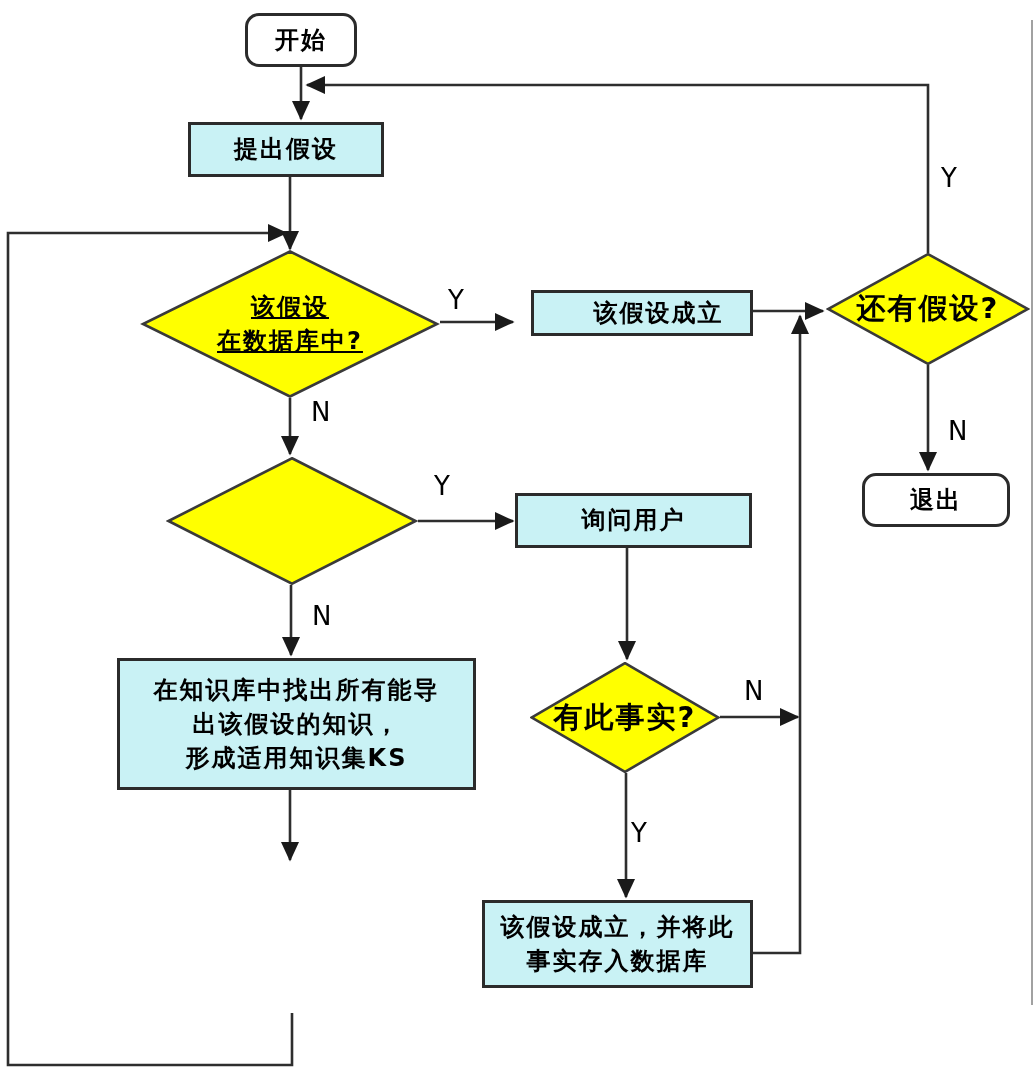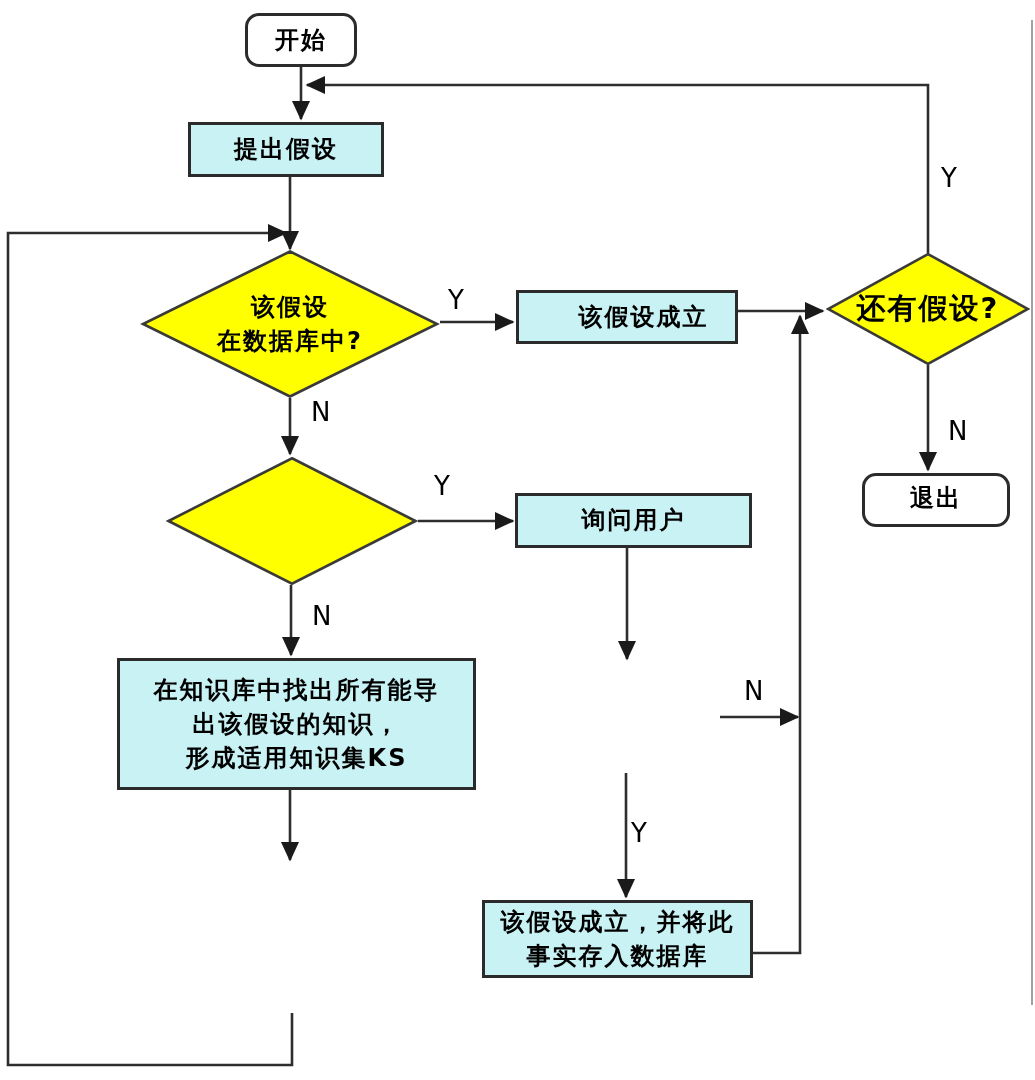--- a/index.html
+++ b/index.html
@@ -65,62 +65,68 @@
   </svg>
 
   <div class="node terminal" style="left:245px;top:13px;width:112px;height:54px;">
     <span class="lbl">开始</span>
   </div>
 
   <div class="node process" style="left:188px;top:122px;width:196px;height:55px;">
     <span class="lbl">提出假设</span>
   </div>
 
-  <div class="node decision" style="left:140px;top:250px;width:300px;height:148px;">
+  <div class="node decision" style="left:140px;top:250px;width:300px;height:148px;text-decoration:underline;">
     <svg viewBox="0 0 100 100" preserveAspectRatio="none">
       <polygon points="50,1 99,50 50,99 1,50"></polygon>
     </svg>
     <span class="lbl">该假设
 在数据库中?</span>
   </div>
 
-  <div class="node process" style="left:516px;top:290px;width:222px;height:54px;padding-left:33px;">
+  <div class="node process" style="left:531px;top:290px;width:222px;height:46px;padding-left:33px;">
     <span class="lbl">该假设成立</span>
   </div>
 
   <div class="node decision" style="left:826px;top:253px;width:204px;height:112px;">
     <svg viewBox="0 0 100 100" preserveAspectRatio="none">
       <polygon points="50,1 99,50 50,99 1,50"></polygon>
     </svg>
     <span class="lbl small">还有假设?</span>
   </div>
 
-  <div class="node terminal" style="left:862px;top:473px;width:148px;height:54px;font-family:Liberation Mono, monospace;">
+  <div class="node terminal" style="left:862px;top:473px;width:148px;height:54px;">
     <span class="lbl">退出</span>
   </div>
 
   <div class="node decision" style="left:166px;top:457px;width:252px;height:128px;">
     <svg viewBox="0 0 100 100" preserveAspectRatio="none">
       <polygon points="50,1 99,50 50,99 1,50"></polygon>
     </svg>
   </div>
 
   <div class="node process" style="left:515px;top:493px;width:237px;height:55px;">
     <span class="lbl">询问用户</span>
   </div>
 
+  <div class="node decision" style="left:530px;top:662px;width:190px;height:111px;">
+    <svg viewBox="0 0 100 100" preserveAspectRatio="none">
+      <polygon points="50,1 99,50 50,99 1,50"></polygon>
+    </svg>
+    <span class="lbl small">有此事实?</span>
+  </div>
 
   <div class="node process" style="left:117px;top:658px;width:359px;height:132px;">
     <span class="lbl">在知识库中找出所有能导
 出该假设的知识，
 形成适用知识集KS</span>
   </div>
 
 
-  <div class="node process" style="left:482px;top:900px;width:271px;height:78px;">
+  <div class="node process" style="left:482px;top:900px;width:271px;height:88px;">
     <span class="lbl">该假设成立，并将此
 事实存入数据库</span>
   </div>
 
   <span class="branch" style="left:448px;top:285px;">Y</span>
   <span class="branch" style="left:311px;top:397px;">N</span>
   <span class="branch" style="left:941px;top:163px;">Y</span>
   <span class="branch" style="left:948px;top:416px;">N</span>
   <span class="branch" style="left:434px;top:471px;">Y</span>
   <span class="branch" style="left:312px;top:601px;">N</span>

